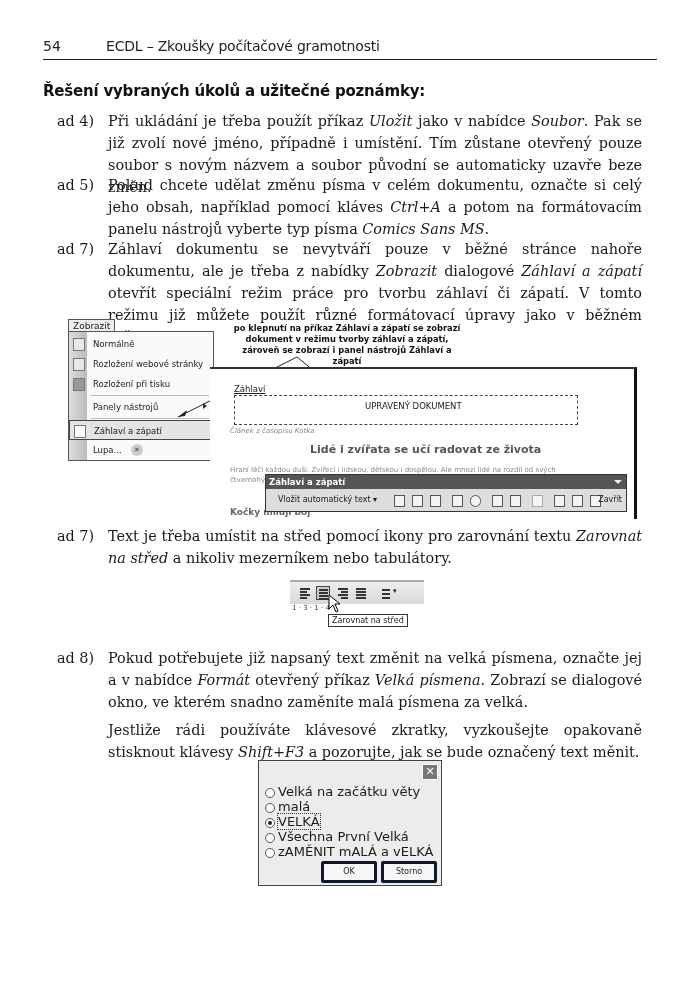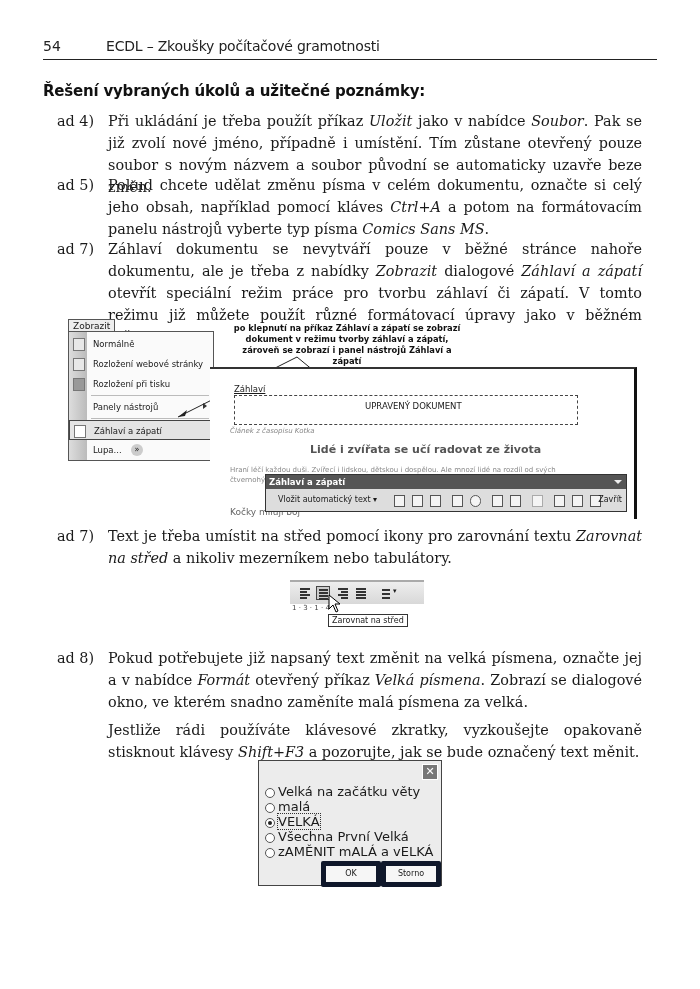--- a/index.html
+++ b/index.html
@@ -33,21 +33,21 @@
 
   .callout { position: absolute; left: 172px; top: 6px; width: 230px; text-align: center; font-size: 8.3px; font-weight: bold; line-height: 11px; color: #111; }
 
   .docwin { position: absolute; left: 150px; top: 50px; width: 424px; height: 150px; border-top: 2px solid #333; border-right: 3px solid #111; background: #fff; }
   .hdr-lbl { position: absolute; left: 24px; top: 15px; font-size: 8.5px; text-decoration: underline; }
   .hdr-box { position: absolute; left: 24px; top: 26px; width: 342px; height: 28px; border: 1.5px dashed #444; }
   .hdr-txt { position: absolute; left: 130px; top: 5px; font-size: 8.5px; }
   .src { position: absolute; left: 20px; top: 58px; font-size: 7px; color: #888; font-style: italic; }
   .article-title { position: absolute; left: 100px; top: 74px; font-size: 11px; font-weight: bold; color: #555; }
   .article-body { position: absolute; left: 20px; top: 96px; width: 330px; font-size: 7px; color: #888; line-height: 10px; }
-  .article-sub { position: absolute; left: 20px; top: 138px; font-size: 9px; color: #666; font-weight: normal; }
+  .article-sub { position: absolute; left: 20px; top: 138px; font-size: 9px; color: #666; font-weight: bold; }
 
   .hf-toolbar { position: absolute; left: 205px; top: 157px; width: 360px; height: 36px; border: 1px solid #333; background: #ddd; }
   .hf-toolbar .tb-title { height: 14px; background: #555; color: #fff; font-size: 8.5px; font-weight: bold; line-height: 14px; padding-left: 3px; }
   .hf-toolbar .tb-title .arr { position: absolute; right: 4px; top: 5px; width: 0; height: 0; border-top: 4px solid #eee; border-left: 4px solid transparent; border-right: 4px solid transparent; }
   .hf-toolbar .tb-row { position: absolute; top: 16px; left: 0; width: 100%; height: 18px; font-size: 8px; line-height: 18px; }
   .hf-toolbar .auto { position: absolute; left: 12px; }
   .hf-toolbar .ico { position: absolute; top: 4px; width: 9px; height: 10px; border: 1px solid #555; background: #f4f4f4; }
   .hf-toolbar .close { position: absolute; right: 4px; }
 
   
@@ -59,21 +59,21 @@
   .fig2 .ruler { position: absolute; left: 2px; top: 24px; font-size: 7px; color: #444; }
   .fig2 .tip { position: absolute; left: 38px; top: 34px; border: 1px solid #333; background: #fff; font-size: 8px; padding: 1px 3px; }
 
   
   .dlg { position: absolute; left: 258px; top: 760px; width: 182px; height: 124px; border: 1px solid #444; background: #ececec; font-family: "DejaVu Sans", sans-serif; }
   .dlg .ttl { height: 20px; background: #6b6b6b; color: #fff; font-size: 9.5px; line-height: 20px; padding-left: 5px; }
   .dlg .x { position: absolute; right: 3px; top: 3px; width: 14px; height: 14px; border: 1px solid #fff; background: #777; color: #fff; font-size: 11px; line-height: 13px; text-align: center; }
   .dlg .opt { position: absolute; left: 6px; font-size: 13px; height: 12px; line-height: 12px; }
   .dlg .rad { display: inline-block; width: 8px; height: 8px; border: 1px solid #555; border-radius: 5px; background: #fff; vertical-align: middle; margin-right: 3px; position: relative; }
   .dlg .rad.on::after { content: ""; position: absolute; left: 2px; top: 2px; width: 4px; height: 4px; border-radius: 2px; background: #222; }
-  .dlg .b { position: absolute; top: 100px; width: 50px; height: 16px; border: 5px solid #0f172a; background: #f6f6f6; font-size: 8px; text-align: center; line-height: 16px; border-radius: 2px; }
+  .dlg .b { position: absolute; top: 100px; width: 50px; height: 16px; border: 3px solid #0f172a; background: #f6f6f6; font-size: 8px; text-align: center; line-height: 16px; border-radius: 2px; }
 </style>
 </head>
 <body>
 
 <div class="running-head">
   <span class="pn">54</span>
   <span class="title">ECDL – Zkoušky počítačové gramotnosti</span>
 </div>
 <div class="rule"></div>
 

